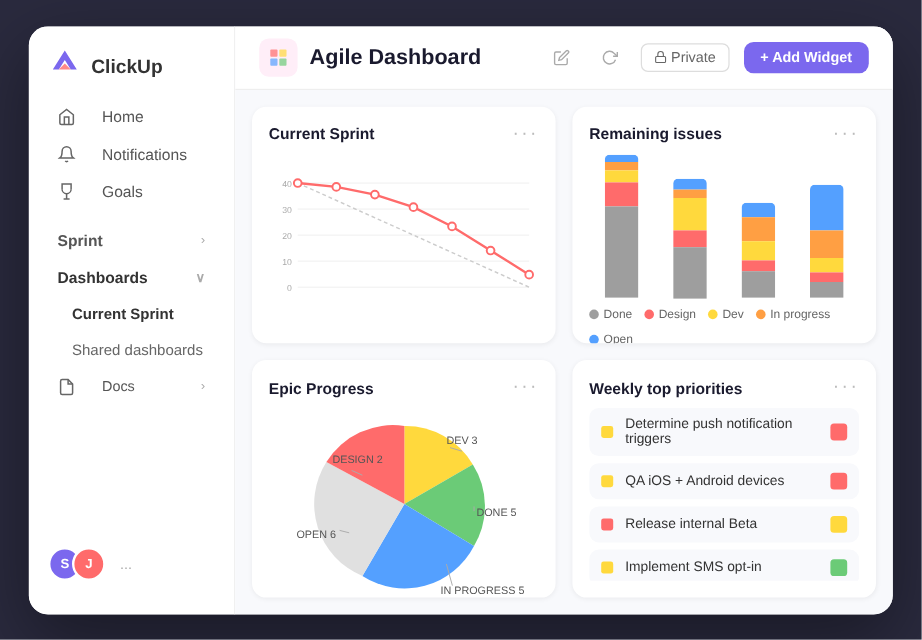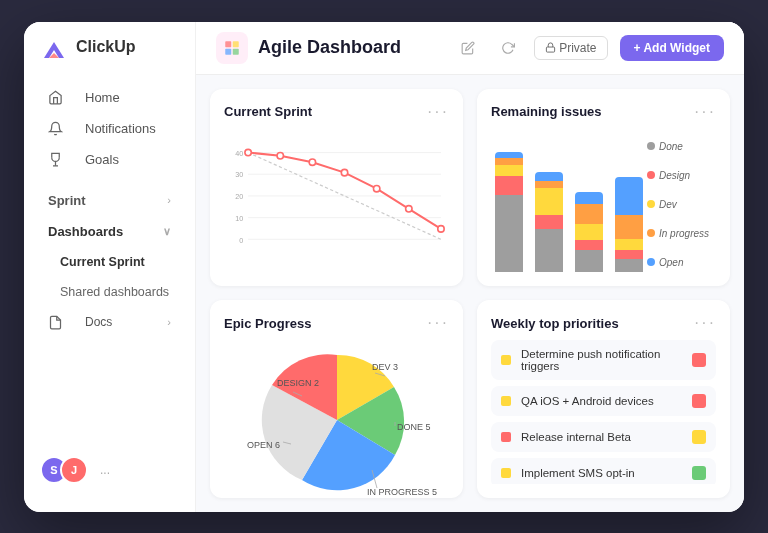--- a/index.html
+++ b/index.html
@@ -27,21 +27,21 @@
       width: 172px;
       background: #fff;
       border-right: 1px solid #f0f0f0;
       display: flex;
       flex-direction: column;
       padding: 16px 0;
       flex-shrink: 0;
     }
     .logo-area {
       display: flex;
-      align-items: flex-start;
+      align-items: flex-end;
       gap: 8px;
       padding: 0 16px 16px 16px;
     }
     .logo-icon {
       width: 28px;
       height: 28px;
     }
     .logo-text {
       font-size: 16px;
       font-weight: 700;
@@ -194,21 +194,21 @@
     .sprint-chart {
       flex: 1;
       position: relative;
       overflow: hidden;
     }
 
     
     .bar-chart-area {
       flex: 1;
       display: flex;
-      font-style: italic;
+      flex-direction: column;
     }
     .bar-chart-bars {
       flex: 1;
       display: flex;
       align-items: flex-end;
       gap: 12px;
       padding: 0 4px;
     }
     .bar-group {
       display: flex;

